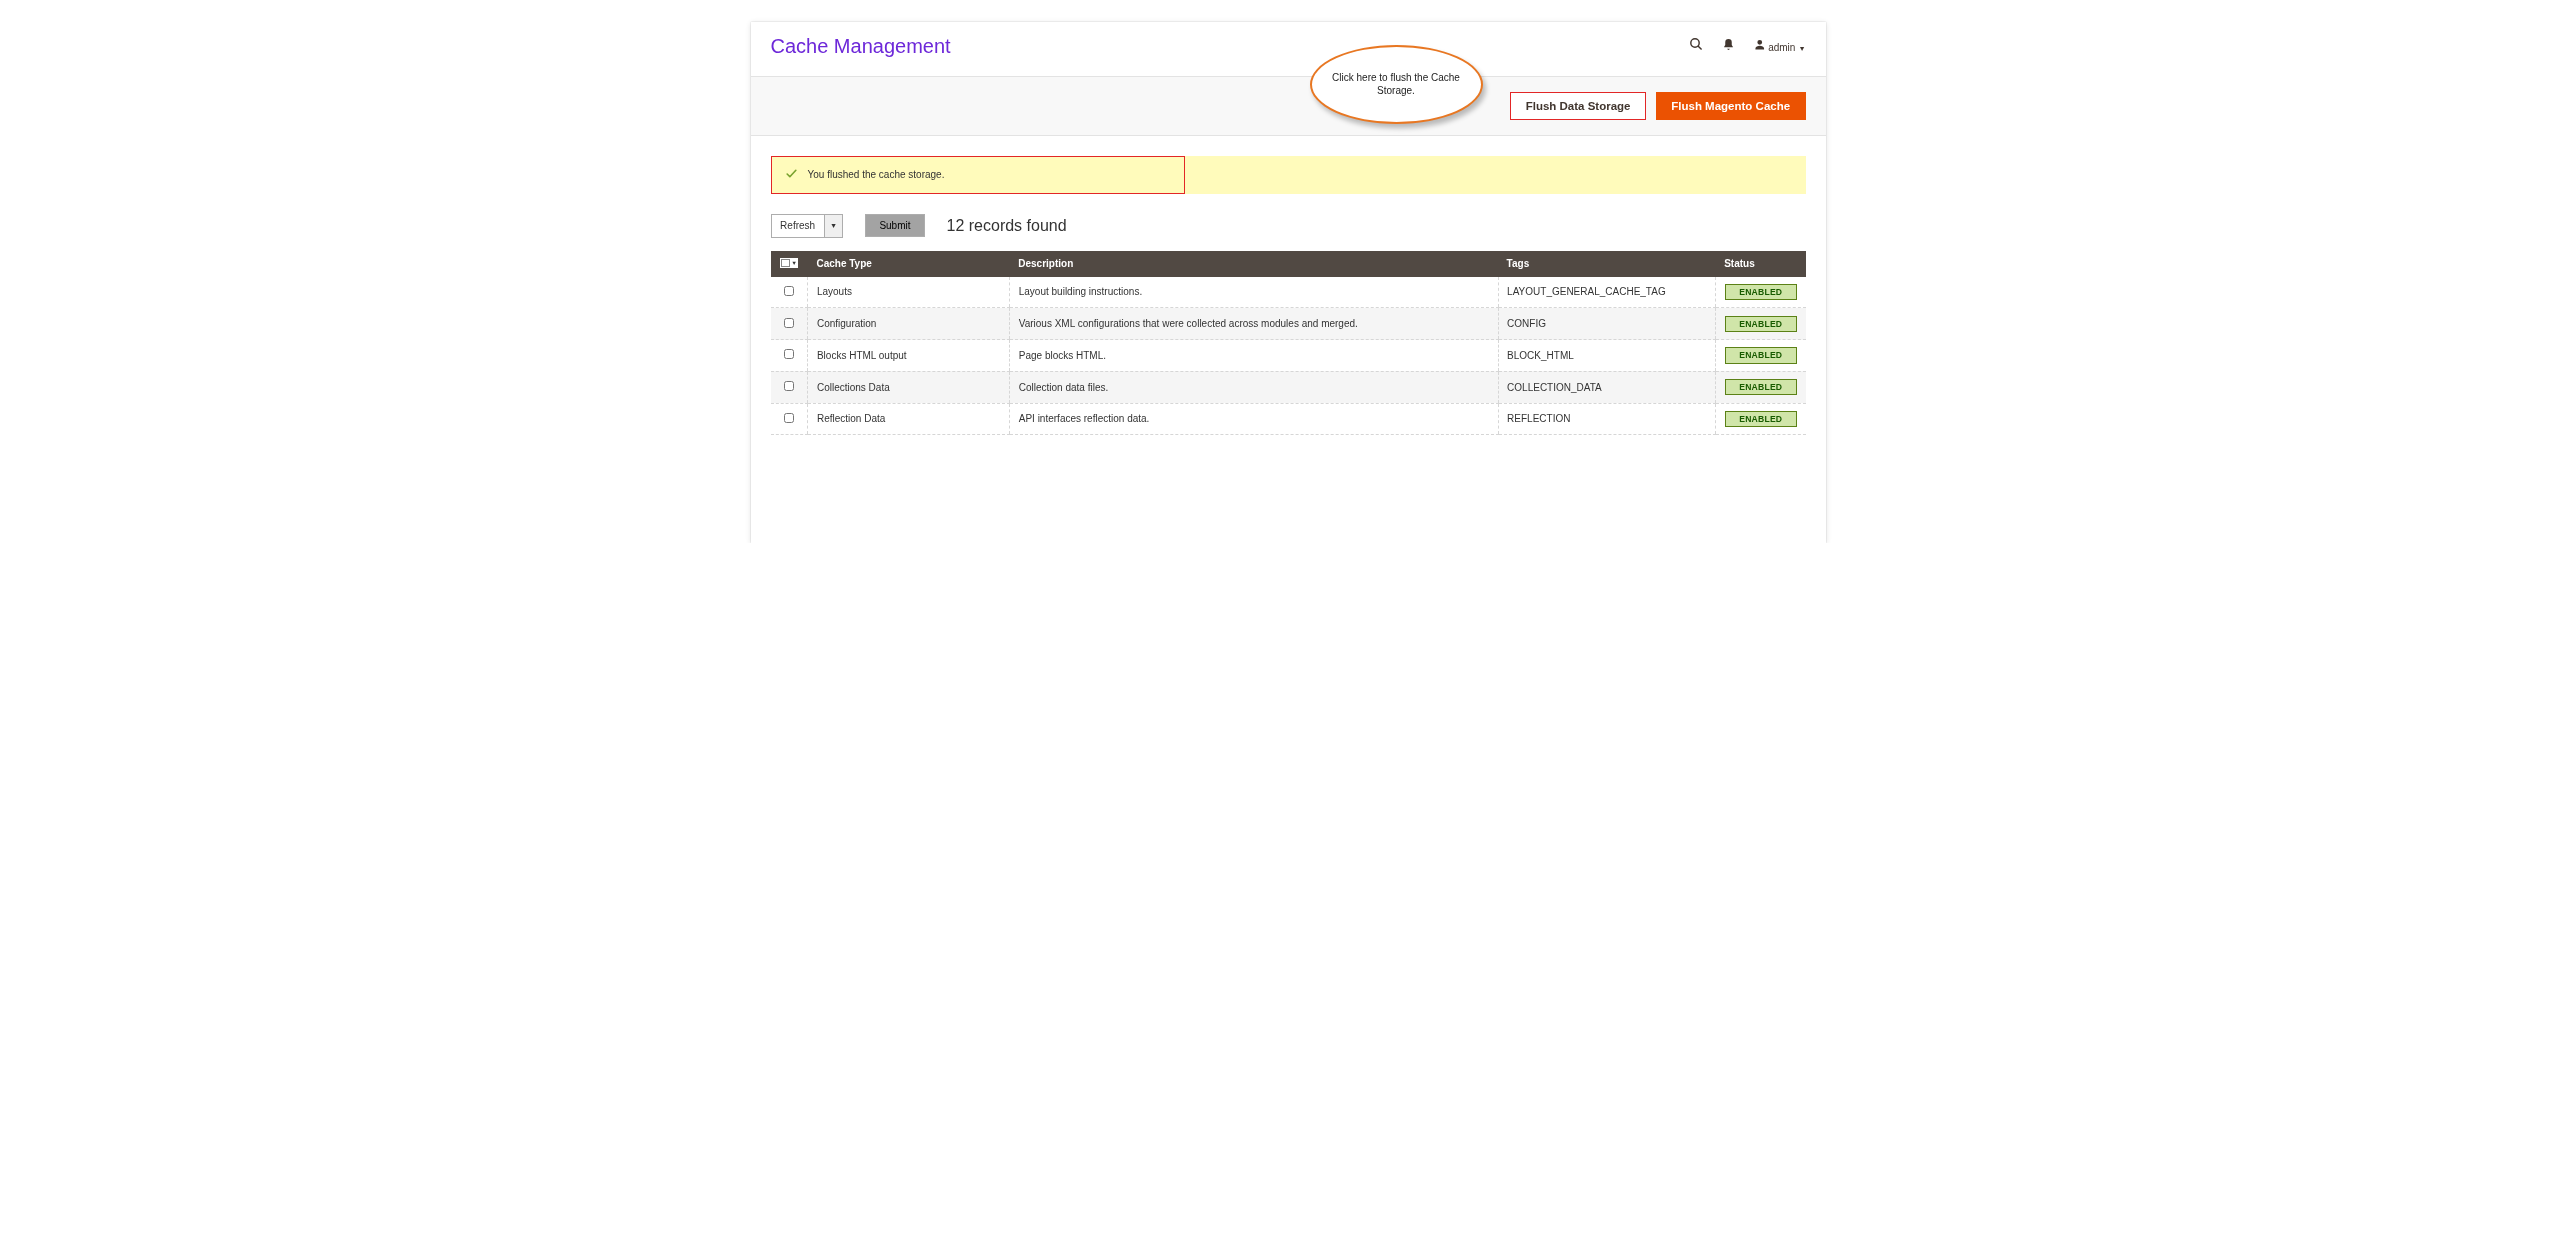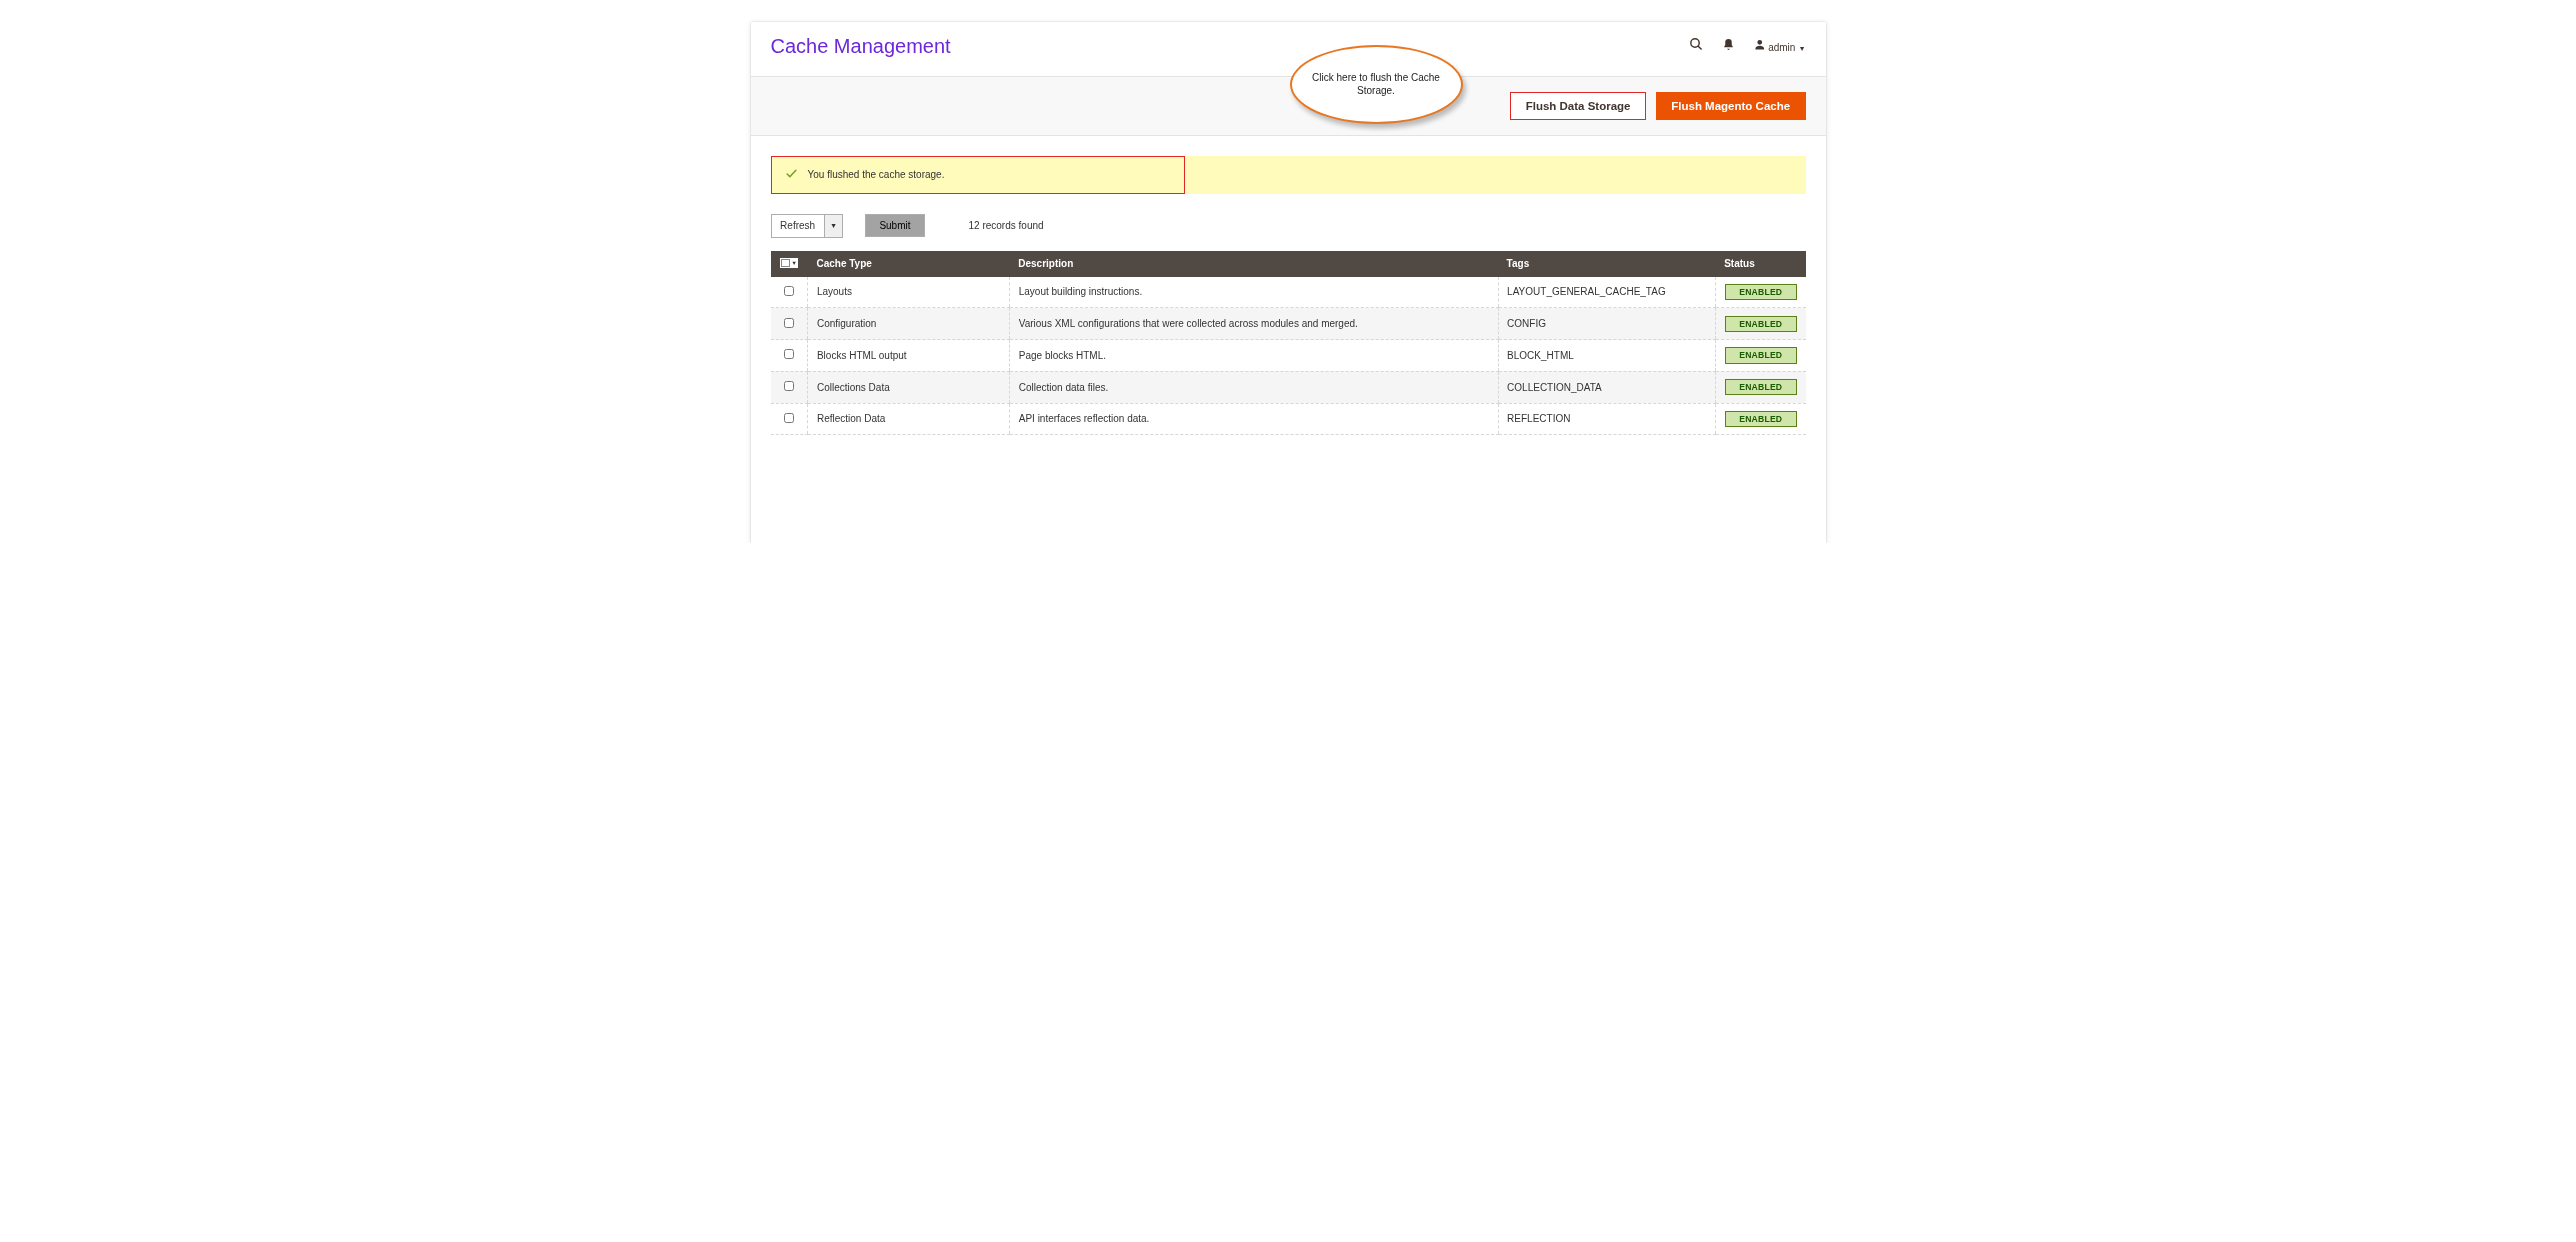--- a/index.html
+++ b/index.html
@@ -28,41 +28,41 @@
 .success-inner { border: 1.4px solid #e22626; padding: 10px 13px; display:flex; align-items:center; gap:10px; flex: 0 0 414px;}
 .check-icon { color: #79a22e; font-size:13px; font-weight:bold;}
 .success-text { font-size: 10px; color:#333;}
 .success-rest { flex:1; }
 
 .controls-row { display:flex; align-items:center; gap: 22px; margin-top: 20px;}
 .refresh-select { display:flex; border:0.7px solid #adadad; background:#fff; height:24.4px;}
 .refresh-select .sel-label { padding: 4.3px 8.6px; font-size:10px; display:flex; align-items:center;}
 .refresh-select .sel-arrow { border-left:0.7px solid #adadad; background:#efefef; width:18.7px; display:flex; align-items:center; justify-content:center; font-size:7.2px;}
 .submit-btn { background:#a3a3a3; border:0.7px solid #adadad; padding: 5px 13px; font-size:10px; cursor:pointer;}
-.records-text { font-size:10px; color:#333; margin-left: 22px;}
+.records-text { font-size:16px; color:#333; margin-left: 0;}
 
 table.cache-table { width:100%; border-collapse:collapse; margin-top: 13px; font-size:10px;}
 table.cache-table thead th { background:#514943; color:#fff; text-align:left; padding: 7.2px 8.6px; font-weight:700; font-size:10px;}
 table.cache-table thead th.chk-col { width:35px; text-align:center;}
 table.cache-table tbody td { padding: 7.2px 8.6px; border-bottom: 0.7px dashed #d6d6d6; border-left: 0.7px dashed #d6d6d6; vertical-align:middle;}
 table.cache-table tbody td:first-child { border-left:none; text-align:center;}
 table.cache-table tbody tr:nth-child(even) td { background:#f5f5f5;}
 .status-badge { background:#d0e5a9; border:0.7px solid #5b8116; color:#185b00; font-weight:700; font-size:8.6px; padding: 2.2px 0; display:block; text-align:center; letter-spacing:0.2px;}
 .hdr-check { display:inline-flex; align-items:center; gap:1.4px; background:#fff; padding:0.7px 1.4px;}
 .hdr-check .box { width:8.6px; height:8.6px; border:0.7px solid #888; background:#fff; display:inline-block;}
 .hdr-check .arrow { font-size:5.8px; color:#333;}
 input.row-check { width:10px; height:10px; cursor:pointer;}
 
 .col-type { width: 193px;}
 .col-desc { width: 467px;}
 .col-tags { width: 208px;}
 .col-status { width: 86px;}
 
 
-.callout { position:absolute; left: 539px; top: 23px; width: 196px; z-index:50; pointer-events:none;}
+.callout { position:absolute; left: 559px; top: 23px; width: 196px; z-index:50; pointer-events:none;}
 .bubble { position:relative; width:173px; height:79px; background:#fff; border:2.2px solid #e87722; border-radius: 50%; display:flex; align-items:center; justify-content:center; text-align:center; padding: 10px 18.7px; font-size:10px; color:#222; box-shadow: 2.9px 4.3px 5.8px rgba(0,0,0,0.25); line-height:1.35;}
 .bubble-tail { position:absolute; left: 144px; top: 65px; width:0; height:0;}
 
 .right-edge-accent { position:absolute; right:0; top: 97px; width:2.2px; height: 16px; background:#eb5202;}
 </style>
 </head>
 <body>
 
 <div class="outer-frame">
   <div class="app-window">

